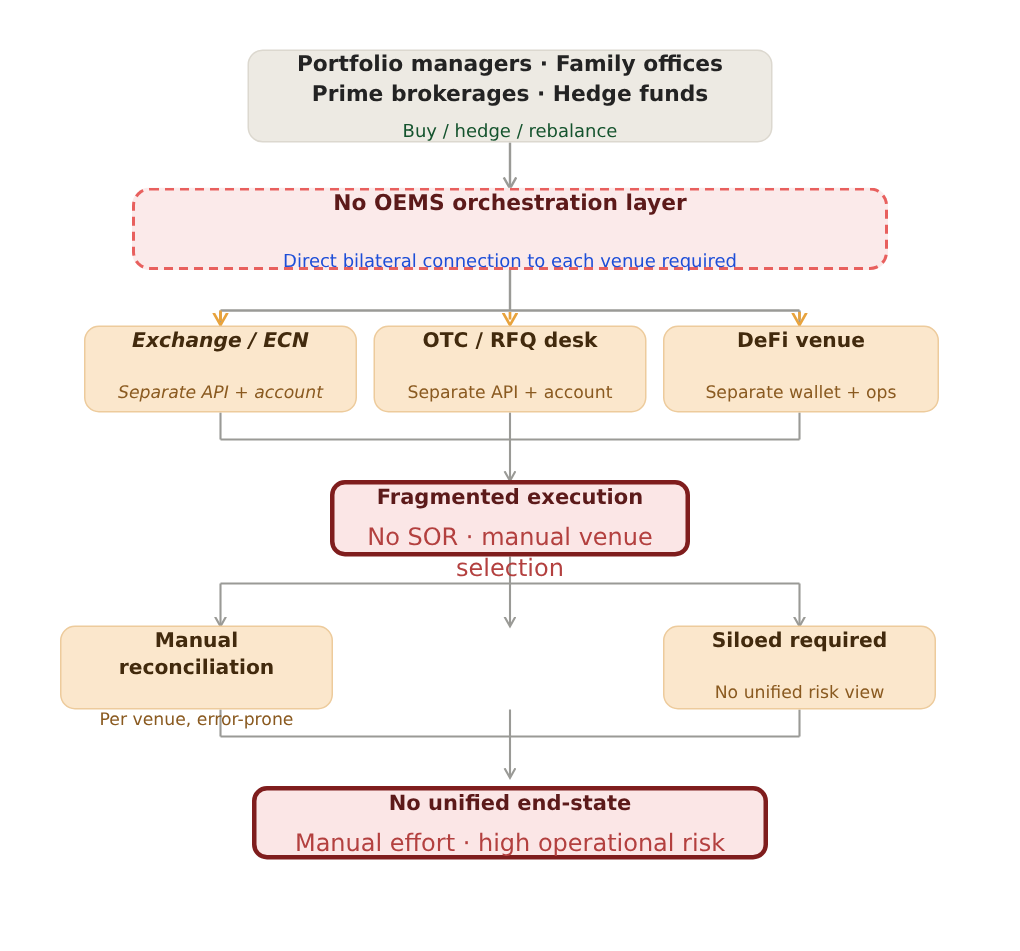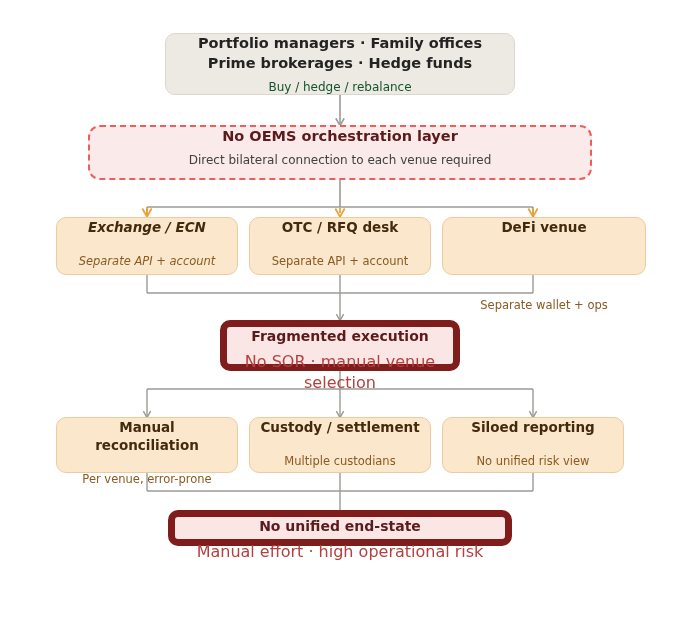--- a/index.html
+++ b/index.html
@@ -67,43 +67,43 @@
     background: #fbeaea;
     border: 2px dashed #e8605e;
     border-radius: 12px;
   }
   .node-gap .title {
     font-size: 14.5px;
     color: #5c1a1a;
   }
   .node-gap .sub {
     font-size: 12px;
-    color: #404040;
-    margin-top: 5px;
+    color: #1d4ed8;
+    margin-top: 19px;
   }
 
   
   .node-venue {
     background: #fbe7cc;
     border: 1px solid #edcb9c;
   }
   .node-venue .title {
     font-size: 13.5px;
     color: #422a0d;
   }
   .node-venue .sub {
     font-size: 11.5px;
     color: #8a5a20;
     margin-top: 18px;
   }
 
   
   .node-outcome {
     background: #fbe6e6;
-    border: 7px solid #7f1d1d;
+    border: 3px solid #7f1d1d;
   }
   .node-outcome .title {
     font-size: 14px;
     color: #5c1a1a;
   }
   .node-outcome .sub {
     font-size: 16px;
     color: #b3403f;
     margin-top: 5px;
   }
@@ -167,43 +167,39 @@
   <div class="node node-venue" style="left:56px; top:217px; width:182px; height:58px;font-style:italic;">
     <div class="title">Exchange / ECN</div>
     <div class="sub">Separate API + account</div>
   </div>
 
   <div class="node node-venue" style="left:249px; top:217px; width:182px; height:58px;">
     <div class="title">OTC / RFQ desk</div>
     <div class="sub">Separate API + account</div>
   </div>
 
-  <div class="node node-venue" style="left:442px; top:217px; width:204px; height:58px;gap:44px;">
+  <div class="node node-venue" style="left:442px; top:217px; width:184px; height:58px;">
     <div class="title">DeFi venue</div>
     <div class="sub">Separate wallet + ops</div>
   </div>
 
   <div class="node node-outcome" style="left:220px; top:320px; width:240px; height:51px;">
     <div class="title">Fragmented execution</div>
     <div class="sub">No SOR · manual venue selection</div>
   </div>
 
-  <div class="node node-venue" style="left:56px; top:417px; width:182px; height:56px;">
+  <div class="node node-venue" style="left:40px; top:417px; width:182px; height:56px;">
     <div class="title">Manual reconciliation</div>
     <div class="sub">Per venue, error-prone</div>
   </div>
 
-  <div class="node node-venue" style="left:249px; top:417px; width:182px; height:56px;">
-    <div class="title">Custody / settlement</div>
-    <div class="sub">Multiple custodians</div>
-  </div>
 
   <div class="node node-venue" style="left:442px; top:417px; width:182px; height:56px;">
-    <div class="title">Siloed reporting</div>
+    <div class="title">Siloed required</div>
     <div class="sub">No unified risk view</div>
   </div>
 
-  <div class="node node-outcome" style="left:168px; top:510px; width:344px; height:36px;">
+  <div class="node node-outcome" style="left:168px; top:524px; width:344px; height:49px;">
     <div class="title">No unified end-state</div>
     <div class="sub">Manual effort · high operational risk</div>
   </div>
 
 </div>
 
 </body></html>

